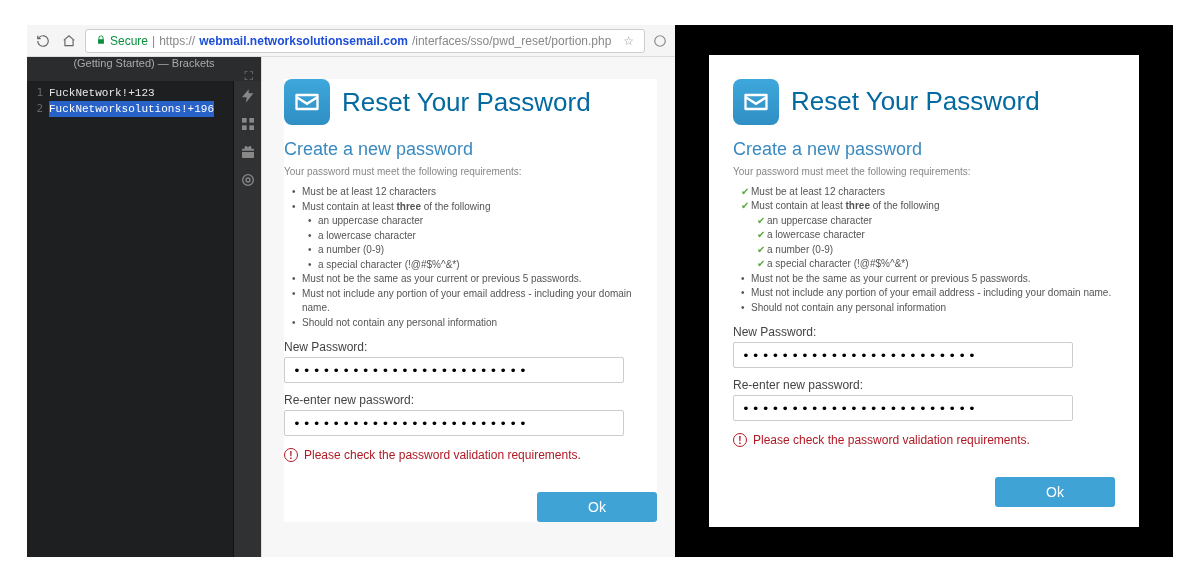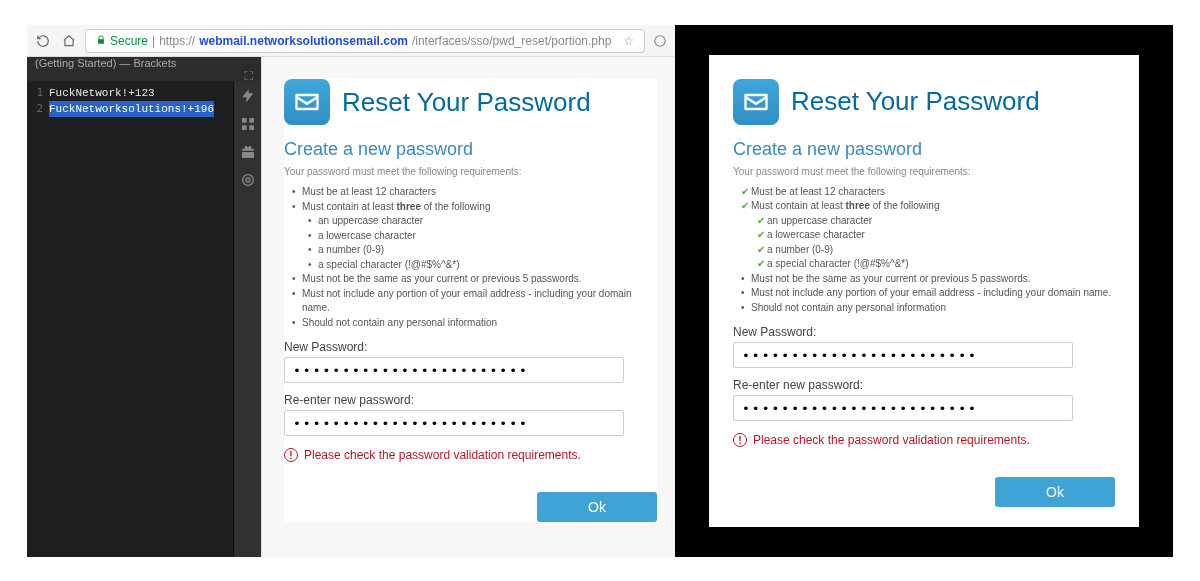--- a/index.html
+++ b/index.html
@@ -88,21 +88,21 @@
     font-size: 11px;
     position: relative;
   }
   .editor-title {
     height: 24px;
     background: #2a2c2e;
     color: #aaa;
     font-size: 11px;
     padding: 0 8px;
     display: flex;
-    align-items: flex-start;
+    align-items: center;
     font-family: -apple-system, sans-serif;
     flex-direction: column;
   }
   .editor-title .fs-icon {
     margin-left: auto;
     color: #888;
     font-size: 12px;
   }
   .editor-lines {
     padding: 4px 0;

